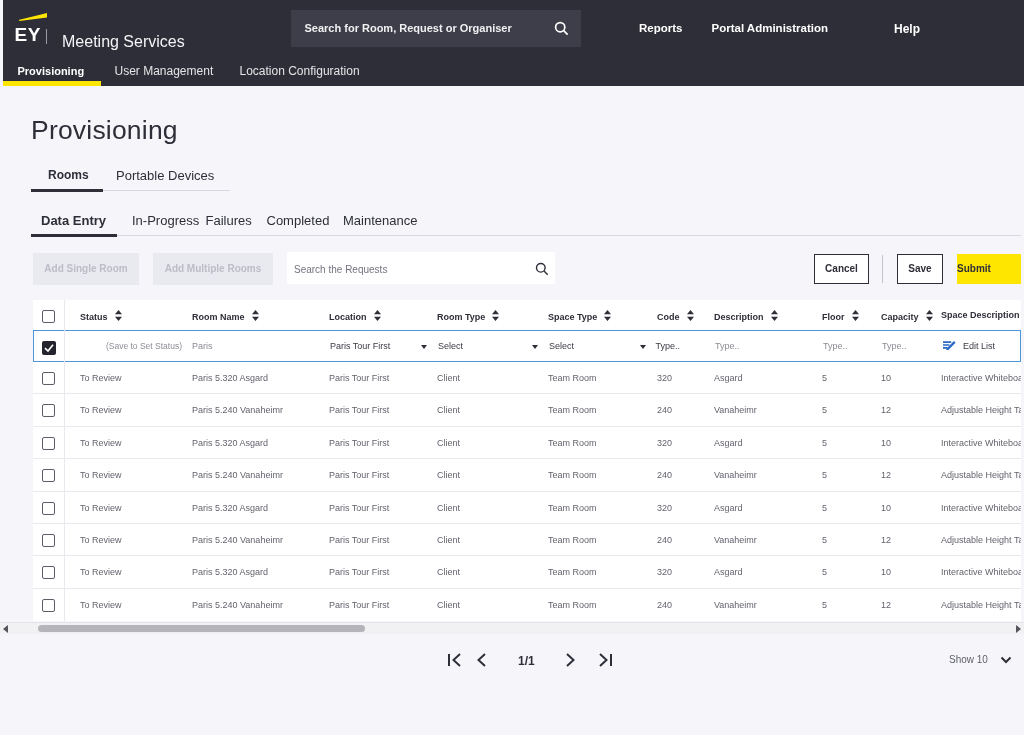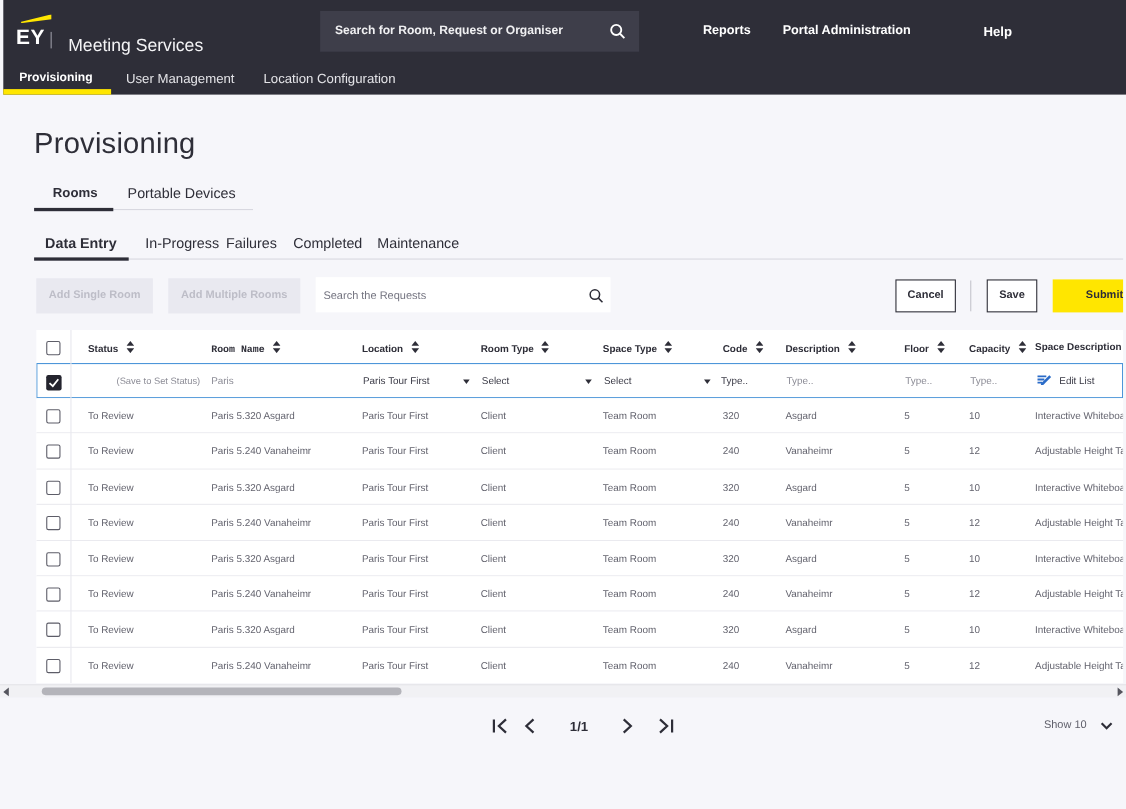--- a/index.html
+++ b/index.html
@@ -33,21 +33,21 @@
 .line2 { position:absolute; left:33px; top:235px; width:988px; height:1px; background:#d8d8e0; }
 .dline2 { position:absolute; left:31px; top:234px; width:86px; height:3px; background:#2e2e38; }
 
 
 .btn-dis { position:absolute; height:32px; top:253px; background:#e9e9f0; color:#bdbdc7; font-weight:bold; font-size:10px; text-align:center; line-height:32px; }
 .tsearch { position:absolute; left:287px; top:252px; width:268px; height:32px; background:#fff; }
 .tsearch .ph { position:absolute; left:7px; top:12px; font-size:10px; color:#747480; }
 .tsearch svg { position:absolute; right:6px; top:10px; }
 .btn-line { position:absolute; height:30px; top:254px; background:#fff; border:1px solid #2e2e38; color:#2e2e38; font-weight:bold; font-size:10px; text-align:center; line-height:28px; }
 .vsep { position:absolute; left:882px; top:255px; width:1px; height:28px; background:#c4c4cd; }
-.btn-sub { position:absolute; left:957px; top:254px; width:64px; height:30px; background:#ffe600; color:#2e2e38; font-weight:bold; font-size:10px; text-align:right; line-height:30px; }
+.btn-sub { position:absolute; left:957px; top:254px; width:64px; height:30px; background:#ffe600; color:#2e2e38; font-weight:bold; font-size:10px; text-align:left; line-height:30px; }
 
 
 .tblwrap { position:absolute; left:33px; top:300px; width:988px; height:321px; background:#fff; overflow:hidden; }
 .th { position:absolute; top:10px; font-size:9px; font-weight:bold; color:#2e2e38; white-space:nowrap; }
 .sorti { display:inline-block; margin-left:7px; vertical-align:-1px; }
 .vline { position:absolute; left:30.5px; top:0; width:1px; height:321px; background:#e8e8ee; z-index:5; }
 .row { position:absolute; left:0; width:1100px; height:32.4px; background:#fff; border-bottom:1px solid #e8e8ee; }
 .cell { position:absolute; top:11px; font-size:9px; color:#63636e; white-space:nowrap; }
 .row1 { position:absolute; left:0; top:30px; width:988px; height:32px; background:#fff; border:1px solid #4d96d9; }
 .cb { position:absolute; left:8.5px; top:10px; width:13px; height:13px; border:1px solid #5d5d68; border-radius:2px; background:#fff; }
@@ -116,21 +116,21 @@
 <div class="vsep"></div>
 <div class="btn-line" style="left:897px; width:46px;">Save</div>
 <div class="btn-sub">Submit</div>
 
 <div class="tblwrap">
   <div class="cb" style="top:10px;"></div>
   <div class="th" style="left:47px;">Status<svg class="sorti" width="7" height="11" viewBox="0 0 7 11">
         <path d="M3.5 0 L7 4.3 L0 4.3 Z" fill="#2e2e38"></path>
         <path d="M3.5 11 L7 6.7 L0 6.7 Z" fill="#2e2e38"></path>
       </svg></div>
-  <div class="th" style="left:159px;font-family:Liberation Mono, monospace;">Room Name<svg class="sorti" width="7" height="11" viewBox="0 0 7 11">
+  <div class="th" style="left:159px;">Room Name<svg class="sorti" width="7" height="11" viewBox="0 0 7 11">
         <path d="M3.5 0 L7 4.3 L0 4.3 Z" fill="#2e2e38"></path>
         <path d="M3.5 11 L7 6.7 L0 6.7 Z" fill="#2e2e38"></path>
       </svg></div>
   <div class="th" style="left:296px;">Location<svg class="sorti" width="7" height="11" viewBox="0 0 7 11">
         <path d="M3.5 0 L7 4.3 L0 4.3 Z" fill="#2e2e38"></path>
         <path d="M3.5 11 L7 6.7 L0 6.7 Z" fill="#2e2e38"></path>
       </svg></div>
   <div class="th" style="left:404px;text-align:right;">Room Type<svg class="sorti" width="7" height="11" viewBox="0 0 7 11">
         <path d="M3.5 0 L7 4.3 L0 4.3 Z" fill="#2e2e38"></path>
         <path d="M3.5 11 L7 6.7 L0 6.7 Z" fill="#2e2e38"></path>

